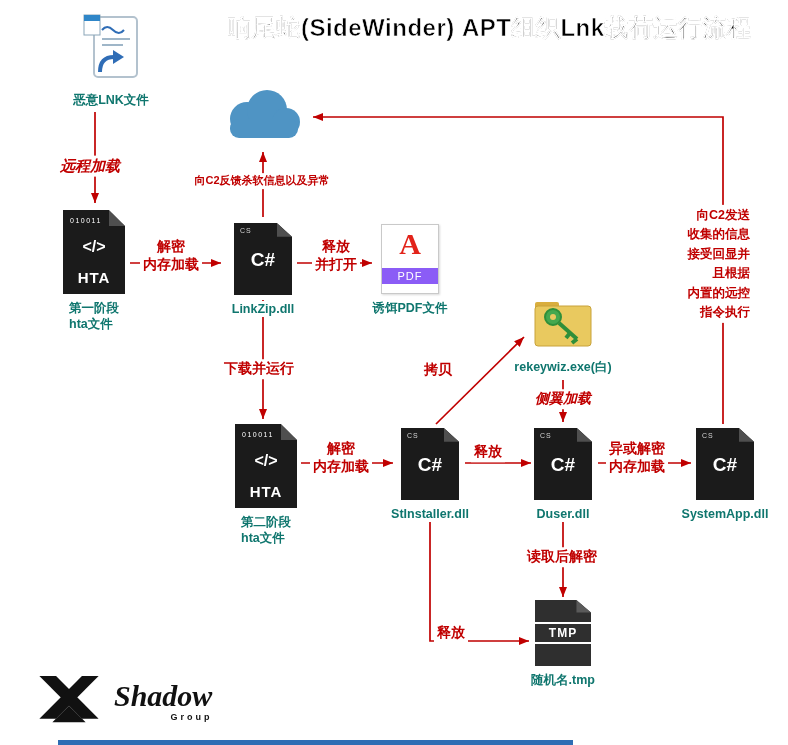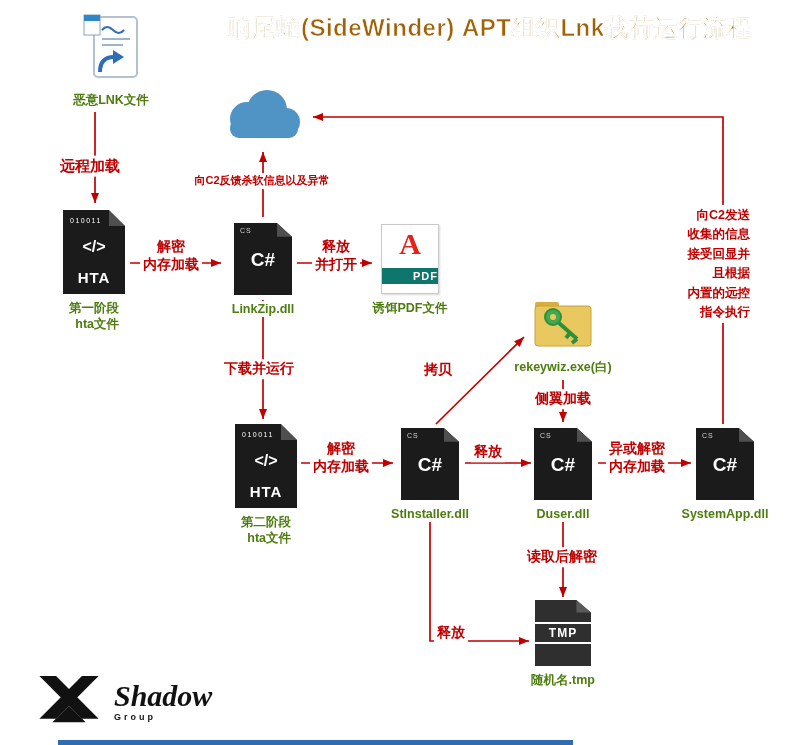--- a/index.html
+++ b/index.html
@@ -2,30 +2,30 @@
 <html><head>
 <meta charset="utf-8">
 <style>
   * { margin:0; padding:0; box-sizing:border-box; }
   html,body { background:#ffffff; font-family:"Liberation Sans", sans-serif; }
   .canvas { position:relative; width:788px; height:745px; background:#fff; overflow:hidden; }
 
   .title {
     position:absolute; left:195px; right:4px; top:12px;
     text-align:center; font-size:24px; font-weight:bold;
-    color:#a16207; -webkit-text-stroke:0.6px #ffffff; letter-spacing:0.5px;
+    color:#000000; -webkit-text-stroke:0.6px #ffffff; letter-spacing:0.5px;
     white-space:nowrap;
   }
 
   svg.arrows { position:absolute; left:0; top:0; width:788px; height:745px; pointer-events:none; }
 
   .node { position:absolute; display:flex; flex-direction:column; align-items:center; width:128px; }
   .node-label {
-    margin-top:6px; font-size:12.5px; font-weight:bold; color:#4d7c0f;
-    text-align:right; white-space:pre-line; line-height:1.3; background:#fff; padding:0 2px;
+    margin-top:6px; font-size:12.5px; font-weight:bold; color:#0f766e;
+    text-align:left; white-space:pre-line; line-height:1.3; background:#fff; padding:0 2px;
   }
 
   
   .file { position:relative; width:58px; height:72px; background:#1b1b1b;
           clip-path:polygon(0 0, 74% 0, 100% 19%, 100% 100%, 0 100%); color:#fff; flex:none; }
   .file .fold { position:absolute; top:0; left:74%; width:26%; height:19%;
                 background:#4f4f4f; clip-path:polygon(0 0, 100% 100%, 0 100%); }
   .file.hta { width:62px; height:84px; }
   .file.tmp { width:56px; height:66px; background:#2f2f2f; }
   .file.tmp .fold { background:#5a5a5a; }
@@ -41,39 +41,39 @@
   .tmp-box  { position:absolute; top:50%; left:50%; transform:translate(-50%,-50%);
               border:2px solid #fff; border-radius:4px; padding:2px 20px;
               font-size:12px; font-weight:bold; letter-spacing:1px; }
 
   
   .pdf-icon { position:relative; width:58px; height:70px; background:#fff;
               border:1px solid #c9c9c9; box-shadow:1px 1px 2px rgba(0,0,0,.15); flex:none; }
   .pdf-a { position:absolute; top:2px; left:0; width:100%; text-align:center;
            color:#e2231a; font-family:"Liberation Serif", serif; font-weight:bold; font-size:30px; }
   .pdf-band { position:absolute; bottom:9px; left:0; width:100%; height:16px;
-              background:#0f766e; color:#fff; font-size:11px; font-weight:bold;
-              text-align:right; line-height:16px; letter-spacing:1px; }
+              background:#8b5cf6; color:#fff; font-size:11px; font-weight:normal;
+              text-align:center; line-height:16px; letter-spacing:1px; }
 
   .edge-label {
     position:absolute; transform:translate(-50%,-50%);
     color:#c00000; font-weight:bold; font-size:14px; text-align:center;
     white-space:pre-line; line-height:1.25; background:#fff; padding:1px 3px;
   }
   .edge-label.big   { font-size:15px; }
   .edge-label.small { font-size:11px; }
   .edge-label.multi { font-size:12.5px; line-height:1.55; }
 
   .cloud { position:absolute; left:219px; top:86px; width:90px; height:60px; }
 
   .logo { position:absolute; left:32px; top:660px; width:240px; height:84px; display:flex; align-items:center; }
   .logo-text { margin-left:8px; font-family:"Liberation Serif", serif; font-style:italic;
                font-weight:bold; color:#111; line-height:0.95; font-size:30px; }
   .logo-text .group { display:block; font-family:"Liberation Sans", sans-serif; font-style:normal;
-                      font-size:9px; letter-spacing:3px; margin-top:3px; }
+                      font-size:9px; letter-spacing:3px; text-align:right; margin-top:3px; }
 
   .bottom-strip { position:absolute; left:58px; top:740px; width:515px; height:5px; background:#2e6db4; }
 </style>
 </head>
 <body>
 
 <div class="canvas">
 
   <svg class="arrows">
     <defs>
@@ -207,29 +207,29 @@
   </div>
 
   <div class="node" style="left:499px; top:600px;">
     <div class="file tmp">
       <div class="fold"></div>
       <div class="tmp-box">TMP</div>
     </div>
     <div class="node-label">随机名.tmp</div>
   </div>
 
-  <div class="edge-label big" style="left:90px;  top:166px;">远程加载</div>
+  <div class="edge-label big" style="left:90px;  top:166px;font-style:italic;">远程加载</div>
   <div class="edge-label" style="left:171px; top:255px;">解密
 内存加载</div>
   <div class="edge-label small" style="left:262px; top:181px;">向C2反馈杀软信息以及异常</div>
   <div class="edge-label" style="left:336px; top:255px;">释放
 并打开</div>
   <div class="edge-label" style="left:259px; top:369px;">下载并运行</div>
   <div class="edge-label" style="left:438px; top:370px;">拷贝</div>
-  <div class="edge-label" style="left:563px; top:399px;">侧翼加载</div>
+  <div class="edge-label" style="left:563px; top:399px;font-style:italic;">侧翼加载</div>
   <div class="edge-label" style="left:341px; top:457px;">解密
 内存加载</div>
   <div class="edge-label" style="left:488px; top:452px;">释放</div>
   <div class="edge-label" style="left:637px; top:457px;">异或解密
 内存加载</div>
   <div class="edge-label multi" style="left:718px; top:264px;text-align:right;">向C2发送收集的信息
 接受回显并且根据
 内置的远控指令执行</div>
   <div class="edge-label" style="left:562px; top:557px;">读取后解密</div>
   <div class="edge-label" style="left:451px; top:633px;">释放</div>

